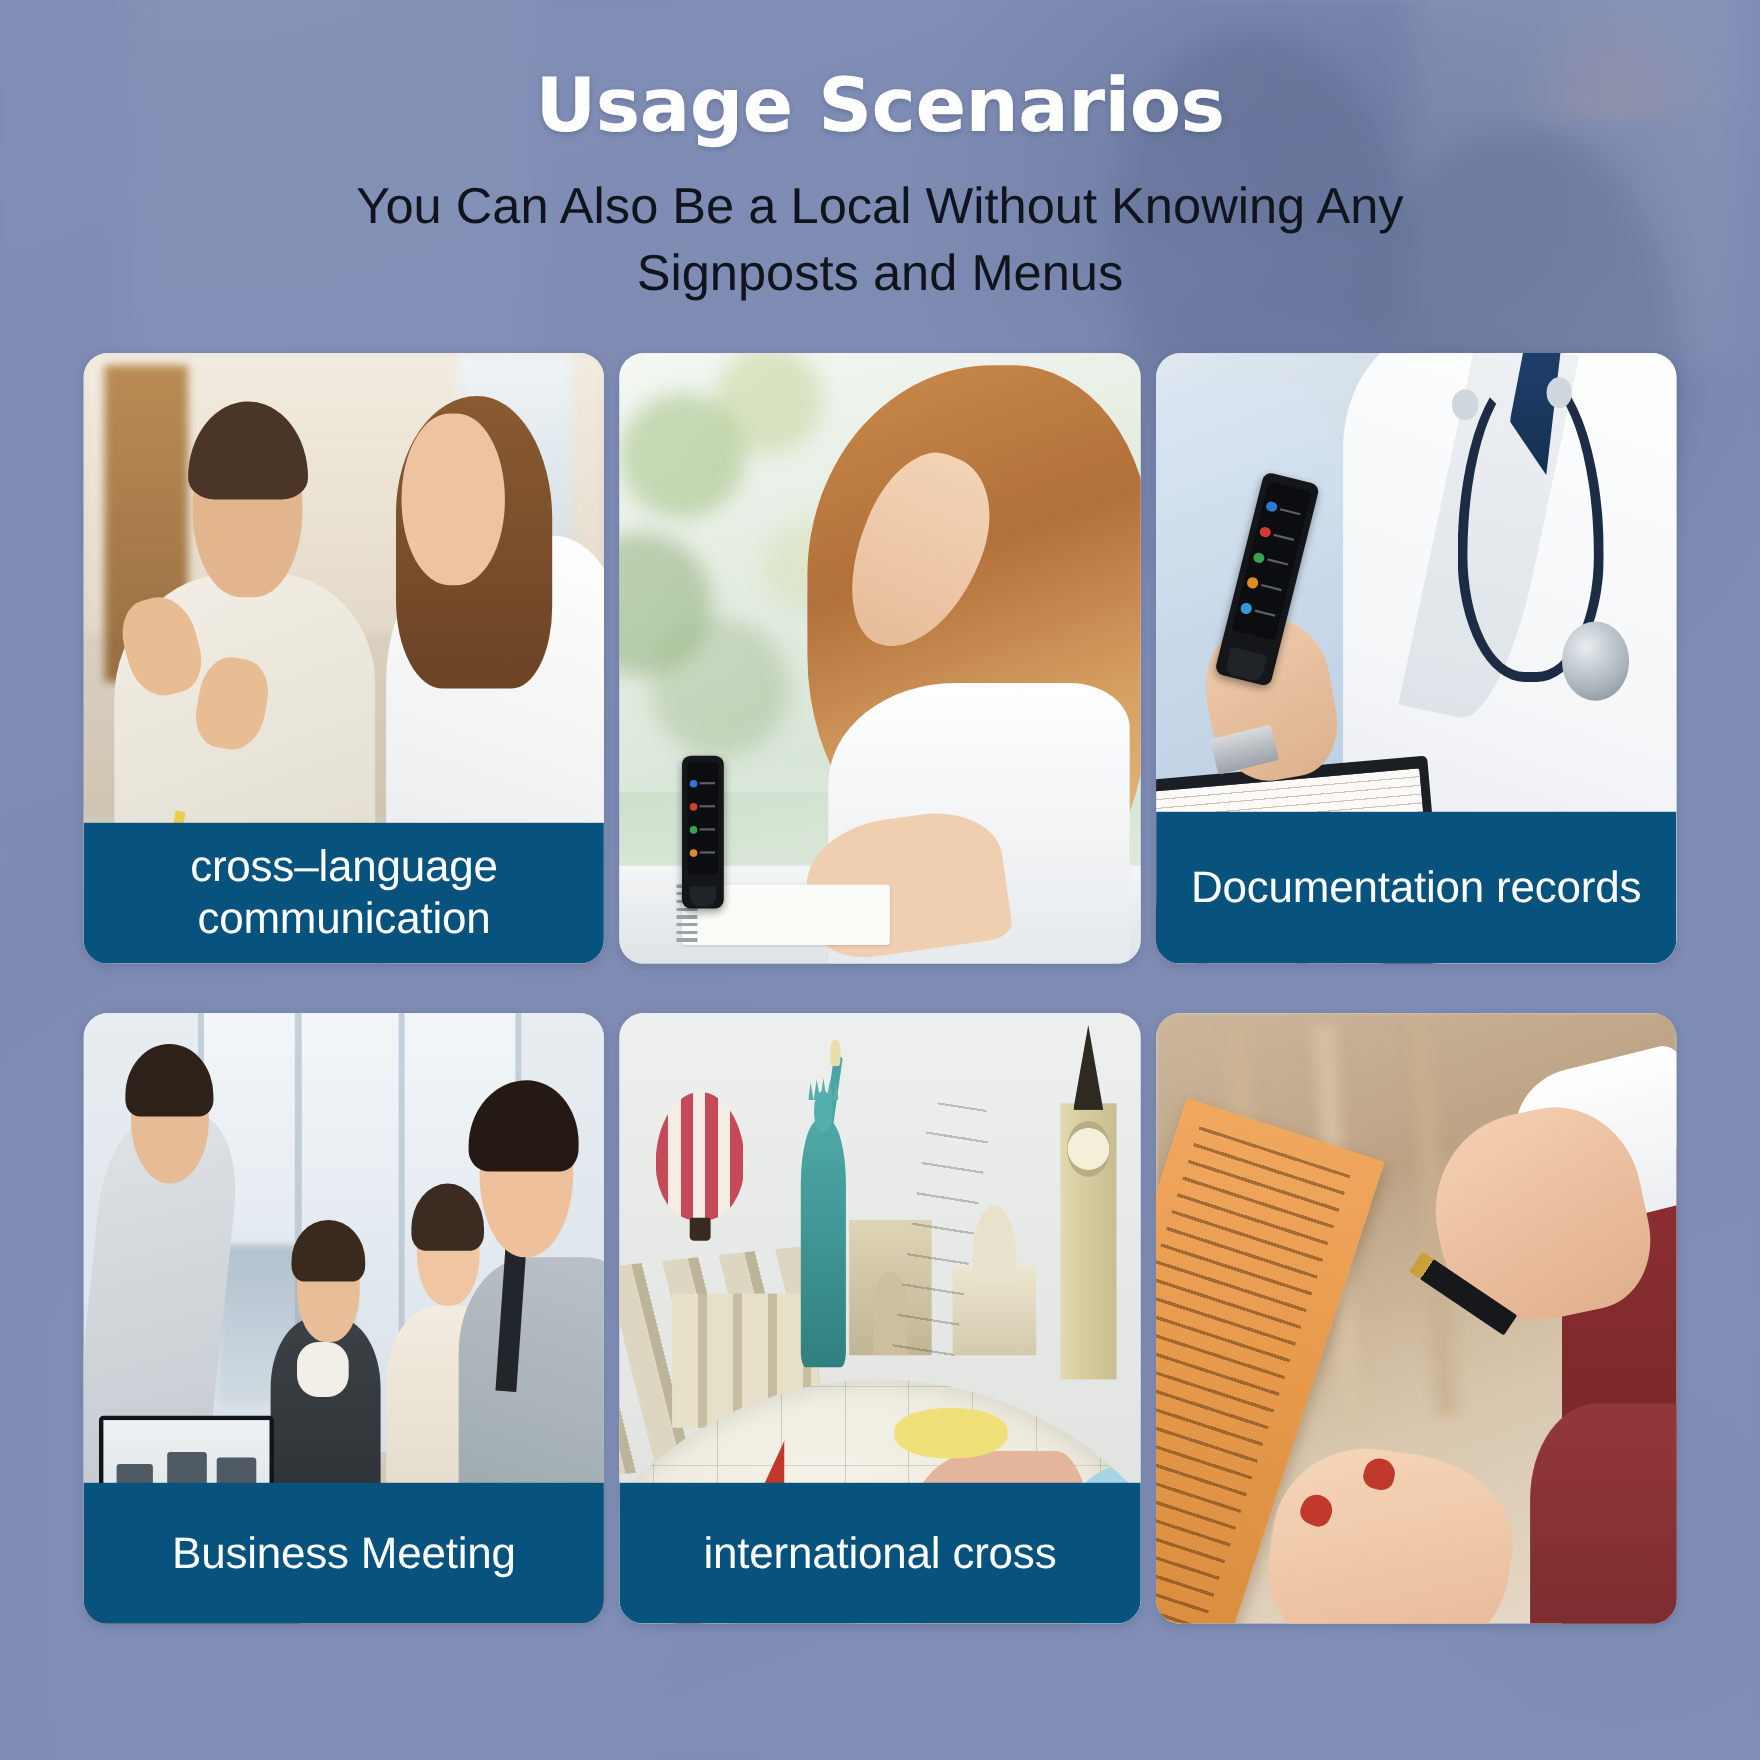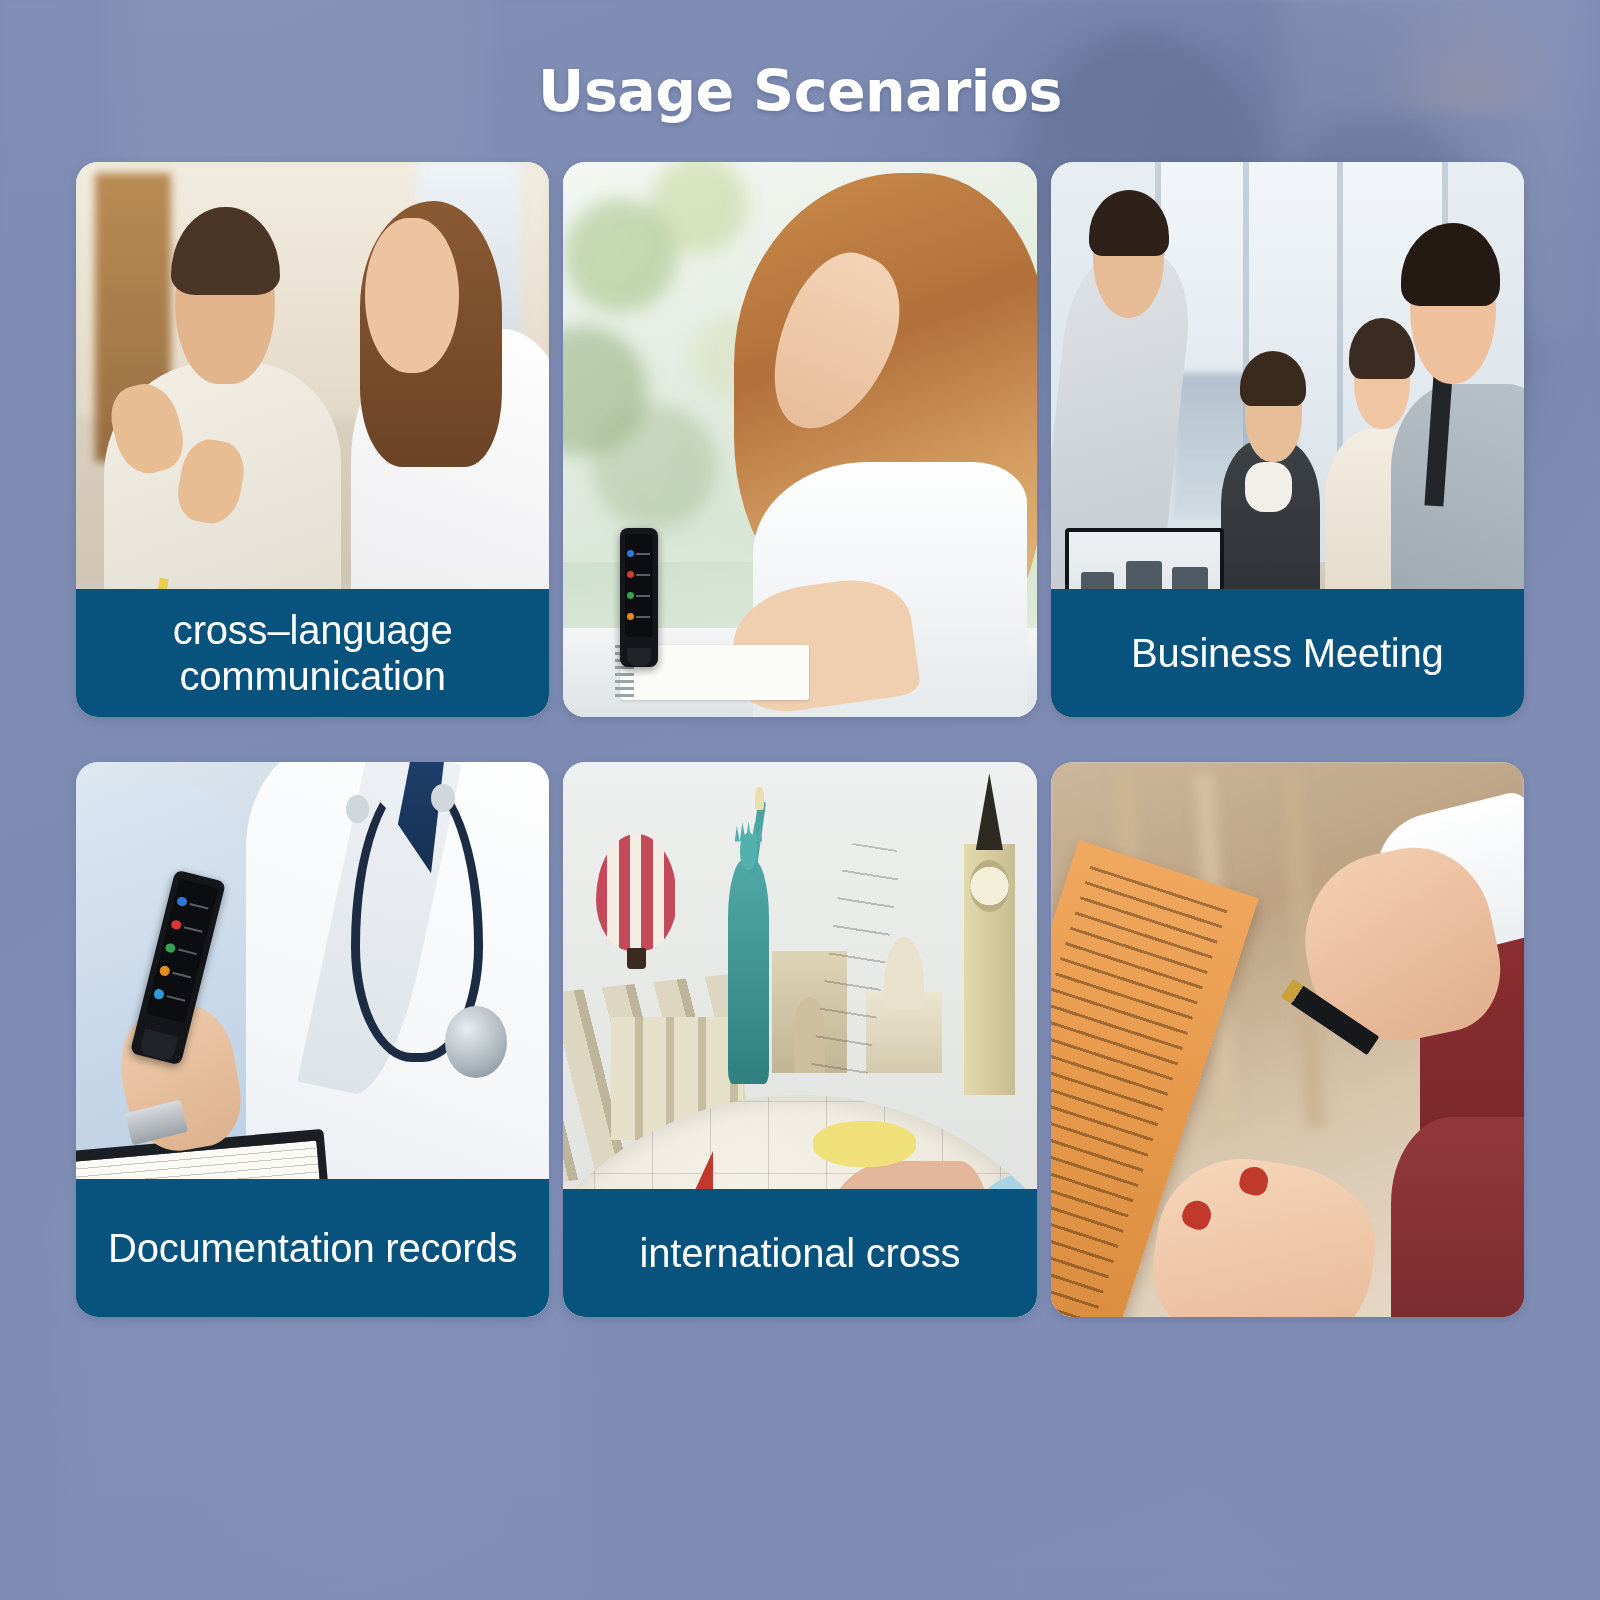--- a/index.html
+++ b/index.html
@@ -59,21 +59,21 @@
   
   #header {
     position: relative;
     z-index: 4;
     padding-top: 62px;
     text-align: center;
   }
   #main-title {
     font-family: "DejaVu Sans", sans-serif;
     font-weight: 700;
-    font-size: 57px;
+    font-size: 68px;
     line-height: 1.02;
     color: #ffffff;
     letter-spacing: -0.5px;
     text-shadow: 0 2px 5px rgba(40,52,84,.28);
   }
   #subtitle {
     margin: 26px auto 0;
     width: 1120px;
     font-family: "Liberation Sans", sans-serif;
     font-weight: 400;
@@ -436,20 +436,21 @@
     <div class="bg-panel bg-p3"></div>
     <div class="bg-lamp"></div>
     <div class="bg-figure bg-f1"></div>
     <div class="bg-figure bg-f2"></div>
     <div class="bg-figure bg-f3"></div>
     <div class="bg-veil"></div>
   </div>
 
   <div id="header">
     <div id="main-title">Usage Scenarios</div>
+    <div id="subtitle">You Can Also Be a Local Without Knowing Any Signposts and Menus</div>
   </div>
 
   <div id="cards-grid">
 
     <div class="card">
       <div class="card-photo">
         <div class="scene">
           <div class="c1-bg"></div>
           <div class="c1-wall"></div>
           <div class="c1-door"></div>
@@ -501,20 +502,69 @@
                   <div class="pen-line"></div>
                 </div>
               <div class="pen-row">
                   <div class="pen-dot" style="background:#e08b23"></div>
                   <div class="pen-line"></div>
                 </div>
             </div>
             <div class="pen-cap"></div>
           </div>
         </div>
+      </div>
+    </div>
+
+    <div class="card tall">
+      <div class="card-photo">
+        <div class="scene">
+          <div class="c4-bg"></div>
+          <div class="c4-shirt"></div>
+          <div class="c4-coat"></div>
+          <div class="c4-lapel"></div>
+          <div class="c4-tie"></div>
+          <div class="c4-stetho-tube"></div>
+          <div class="c4-earpiece1"></div>
+          <div class="c4-earpiece2"></div>
+          <div class="c4-stetho-head"></div>
+          <div class="c4-clipboard">
+            <div class="c4-paper"></div>
+          </div>
+          <div class="c4-hand"></div>
+          <div class="c4-watch"></div>
+          <div class="pen" style="left:16%; top:20%; width:11%; height:34%; transform: rotate(14deg);">
+            <div class="pen-screen">
+              <div class="pen-row">
+                  <div class="pen-dot" style="background:#2f78d6"></div>
+                  <div class="pen-line"></div>
+                </div>
+              <div class="pen-row">
+                  <div class="pen-dot" style="background:#d6392f"></div>
+                  <div class="pen-line"></div>
+                </div>
+              <div class="pen-row">
+                  <div class="pen-dot" style="background:#37a352"></div>
+                  <div class="pen-line"></div>
+                </div>
+              <div class="pen-row">
+                  <div class="pen-dot" style="background:#e08b23"></div>
+                  <div class="pen-line"></div>
+                </div>
+              <div class="pen-row">
+                  <div class="pen-dot" style="background:#2f9ad6"></div>
+                  <div class="pen-line"></div>
+                </div>
+            </div>
+            <div class="pen-cap"></div>
+          </div>
+        </div>
+      </div>
+      <div class="caption-bar two-line">
+        <span>Documentation records</span>
       </div>
     </div>
 
     <div class="card">
       <div class="card-photo">
         <div class="scene">
           <div class="c3-bg"></div>
           <div class="c3-windows"></div>
           <div class="c3-city"></div>
           <div class="c3-table"></div>
@@ -545,69 +595,20 @@
         </div>
       </div>
       <div class="caption-bar one-line">
         <span>Business Meeting</span>
       </div>
     </div>
 
     <div class="card tall">
       <div class="card-photo">
         <div class="scene">
-          <div class="c4-bg"></div>
-          <div class="c4-shirt"></div>
-          <div class="c4-coat"></div>
-          <div class="c4-lapel"></div>
-          <div class="c4-tie"></div>
-          <div class="c4-stetho-tube"></div>
-          <div class="c4-earpiece1"></div>
-          <div class="c4-earpiece2"></div>
-          <div class="c4-stetho-head"></div>
-          <div class="c4-clipboard">
-            <div class="c4-paper"></div>
-          </div>
-          <div class="c4-hand"></div>
-          <div class="c4-watch"></div>
-          <div class="pen" style="left:16%; top:20%; width:11%; height:34%; transform: rotate(14deg);">
-            <div class="pen-screen">
-              <div class="pen-row">
-                  <div class="pen-dot" style="background:#2f78d6"></div>
-                  <div class="pen-line"></div>
-                </div>
-              <div class="pen-row">
-                  <div class="pen-dot" style="background:#d6392f"></div>
-                  <div class="pen-line"></div>
-                </div>
-              <div class="pen-row">
-                  <div class="pen-dot" style="background:#37a352"></div>
-                  <div class="pen-line"></div>
-                </div>
-              <div class="pen-row">
-                  <div class="pen-dot" style="background:#e08b23"></div>
-                  <div class="pen-line"></div>
-                </div>
-              <div class="pen-row">
-                  <div class="pen-dot" style="background:#2f9ad6"></div>
-                  <div class="pen-line"></div>
-                </div>
-            </div>
-            <div class="pen-cap"></div>
-          </div>
-        </div>
-      </div>
-      <div class="caption-bar two-line">
-        <span>Documentation records</span>
-      </div>
-    </div>
-
-    <div class="card tall">
-      <div class="card-photo">
-        <div class="scene">
           <div class="c5-bg"></div>
           <div class="ruins"></div>
           <div class="colon"></div>
           <div class="arc">
             <div class="arc-hole"></div>
           </div>
           <div class="taj">
             <div class="taj-base"></div>
               <div class="taj-dome"></div>
           </div>

